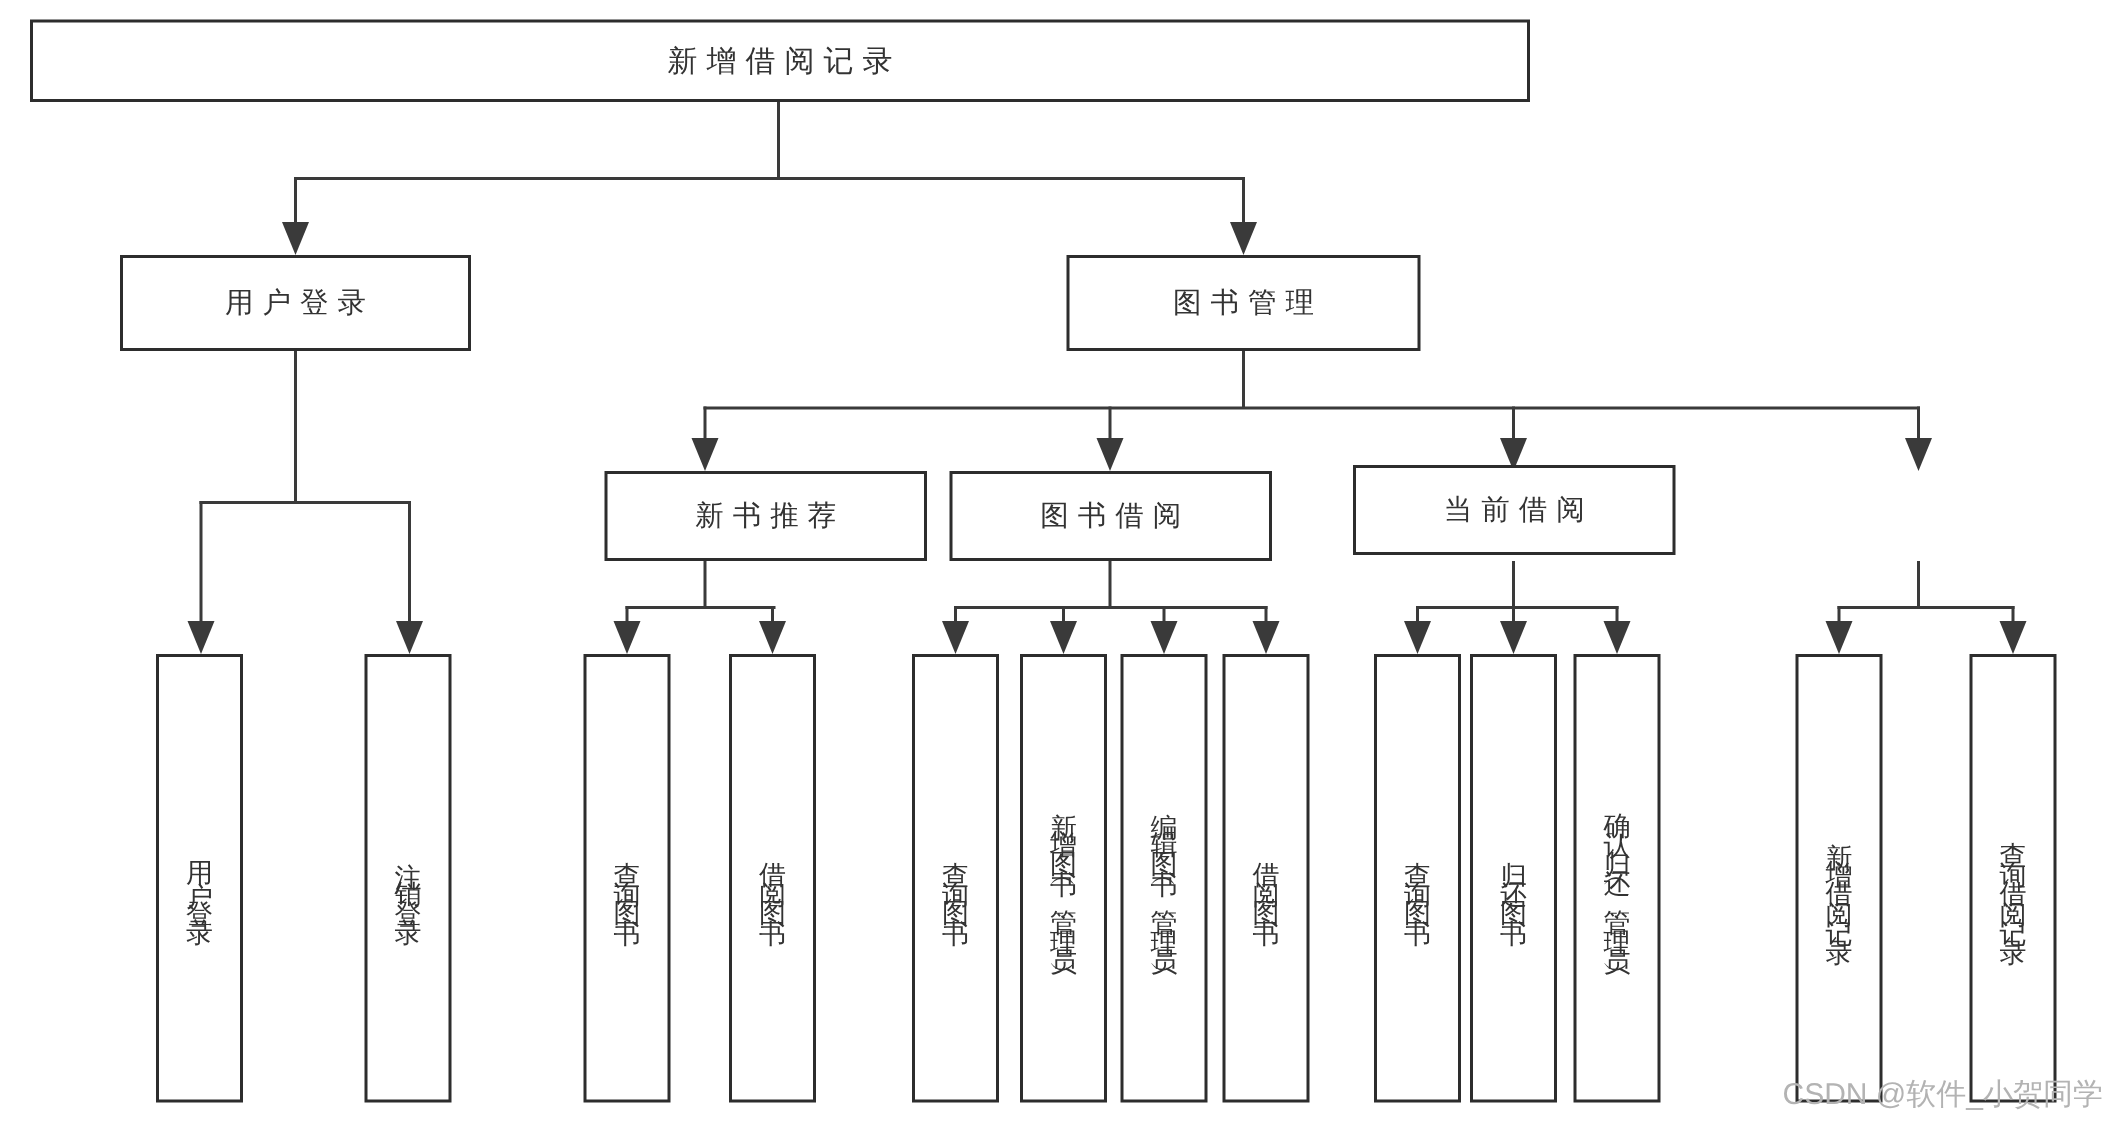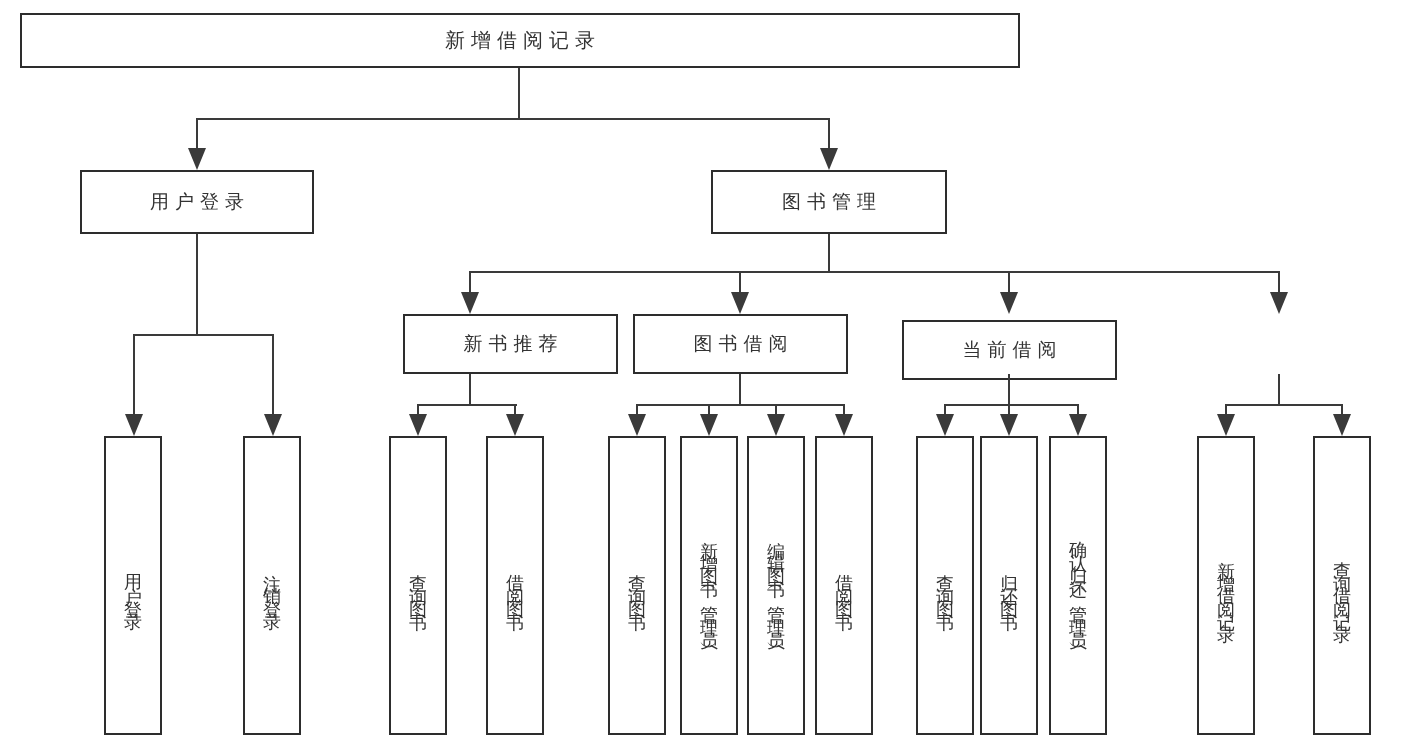--- a/index.html
+++ b/index.html
@@ -93,21 +93,21 @@
   <div class="arrow" style="left:731px;  top:292px;"></div>
   <div class="arrow" style="left:1000px; top:292px;"></div>
   <div class="arrow" style="left:1270px; top:292px;"></div>
 
   <div class="box h-node" style="left:363px; top:314px; width:215px; height:60px;margin-left:40px;">
     <span>新书推荐</span>
   </div>
   <div class="box h-node" style="left:633px; top:314px; width:215px; height:60px;">
     <span>图书借阅</span>
   </div>
-  <div class="box h-node" style="left:902px; top:320px; width:215px; height:60px;align-items:center;">
+  <div class="box h-node" style="left:902px; top:310px; width:215px; height:60px;align-items:center;">
     <span>当前借阅</span>
   </div>
 
   <div class="line" style="left:469px; top:374px; width:2px;  height:31px;"></div>
   <div class="line" style="left:417px; top:404px; width:100px; height:2px;"></div>
   <div class="line" style="left:417px; top:404px; width:2px;  height:12px;"></div>
   <div class="line" style="left:514px; top:404px; width:2px;  height:12px;"></div>
   <div class="arrow" style="left:409px; top:414px;"></div>
   <div class="arrow" style="left:506px; top:414px;"></div>
 
@@ -175,14 +175,15 @@
     <span>确认归还（管理员）</span>
   </div>
 
   <div class="box v-node" style="left:1197px; top:436px; width:58px; height:299px;">
     <span>新增借阅记录</span>
   </div>
   <div class="box v-node" style="left:1313px; top:436px; width:58px; height:299px;">
     <span>查询借阅记录</span>
   </div>
 
+  <div class="watermark">CSDN @软件_小贺同学</div>
 
 </div>
 
 </body></html>

